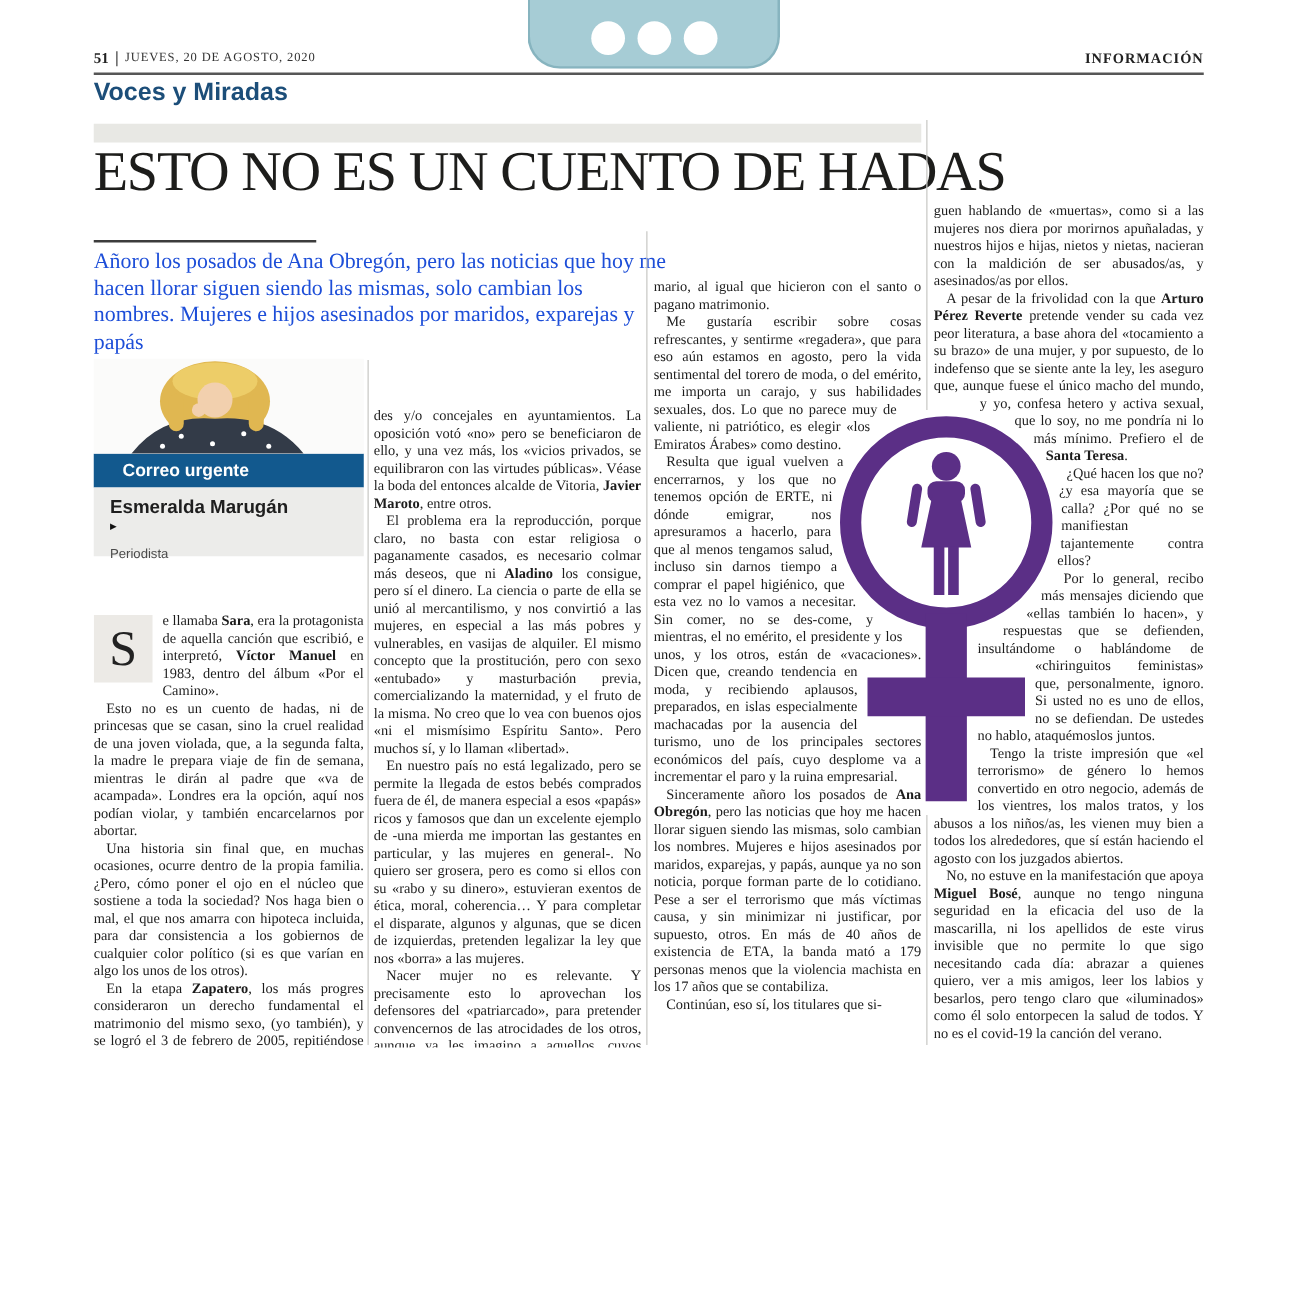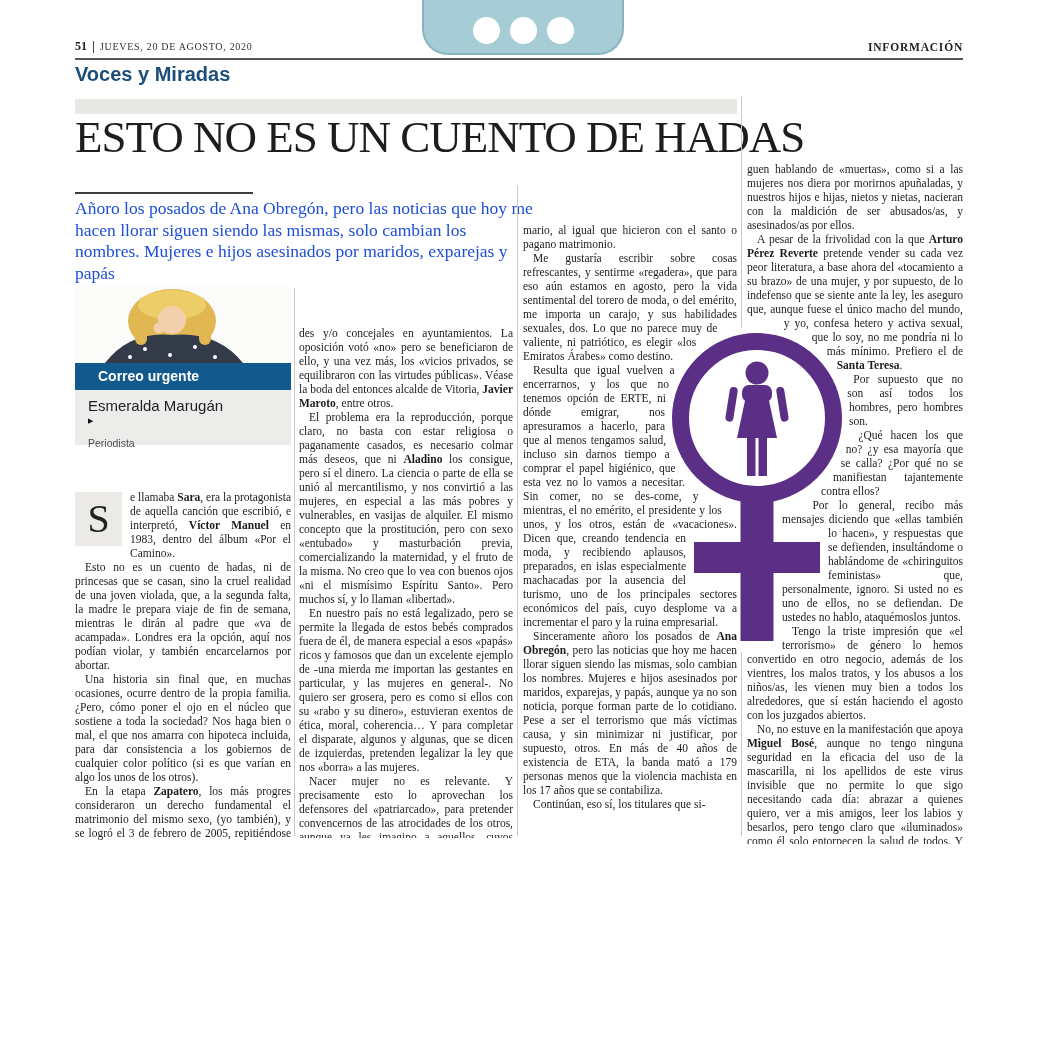--- a/index.html
+++ b/index.html
@@ -31,21 +31,21 @@
   .standfirst{position:absolute;left:75px;top:198px;width:458px;margin:0;font-size:17.5px;
               line-height:21.5px;color:#1d4ed8;}
 
   
   .author-card{position:absolute;left:75px;top:287px;width:216px;height:158px;}
   .photo{height:76px;background:#fbfbfa;overflow:hidden;}
   .band{height:27px;background:var(--band-blue,#12598e);color:#fff;font-family:"Liberation Sans",sans-serif;
         font-weight:bold;font-size:14px;line-height:27px;padding-left:23px;box-sizing:border-box;}
   .author-info{height:55px;background:#ececea;padding:7px 0 0 13px;box-sizing:border-box;
                font-family:"Liberation Sans",sans-serif;}
-  .a-name{font-weight:normal;font-size:15px;color:#1e1e1e;}
+  .a-name{font-weight:bold;font-size:15px;color:#1e1e1e;}
   .a-role{margin-top:3px;font-size:10.5px;color:#4b4b4b;display:flex;align-items:flex-start;gap:12px;flex-direction:column;}
   .tri{font-size:7px;color:#111;}
 
   
   .vrule{position:absolute;width:1px;background:#c9c9c6;}
   .r1{left:294px;top:288px;height:548px;}
   .r2{left:517px;top:185px;height:651px;}
   .r3a{left:741px;top:96px;height:232px;}
   .r3b{left:741px;top:652px;height:184px;}
 
@@ -153,21 +153,20 @@
       <p>Me gustaría escribir sobre cosas refrescantes, y sentirme «regadera», que para eso aún estamos en agosto, pero la vida sentimental del torero de moda, o del emérito, me importa un carajo, y sus habilidades sexuales, dos. Lo que no parece muy de valiente, ni patriótico, es elegir «los Emiratos Árabes» como destino.</p>
       <p>Resulta que igual vuelven a encerrarnos, y los que no tenemos opción de ERTE, ni dónde emigrar, nos apresuramos a hacerlo, para que al menos tengamos salud, incluso sin darnos tiempo a comprar el papel higiénico, que esta vez no lo vamos a necesitar. Sin comer, no se des-come, y mientras, el no emérito, el presidente y los unos, y los otros, están de «vacaciones». Dicen que, creando tendencia en moda, y recibiendo aplausos, preparados, en islas especialmente machacadas por la ausencia del turismo, uno de los principales sectores económicos del país, cuyo desplome va a incrementar el paro y la ruina empresarial.</p>
       <p>Sinceramente añoro los posados de <b>Ana Obregón</b>, pero las noticias que hoy me hacen llorar siguen siendo las mismas, solo cambian los nombres. Mujeres e hijos asesinados por maridos, exparejas, y papás, aunque ya no son noticia, porque forman parte de lo cotidiano. Pese a ser el terrorismo que más víctimas causa, y sin minimizar ni justificar, por supuesto, otros. En más de 40 años de existencia de ETA, la banda mató a 179 personas menos que la violencia machista en los 17 años que se contabiliza.</p>
       <p>Continúan, eso sí, los titulares que si-</p>
     </div>
   <div class="col col4">
     <div class="wrapf f4a"></div>
     <div class="wrapf f4b"></div>
   <p class="cont">guen hablando de «muertas», como si a las mujeres nos diera por morirnos apuñaladas, y nuestros hijos e hijas, nietos y nietas, nacieran con la maldición de ser abusados/as, y asesinados/as por ellos.</p>
       <p>A pesar de la frivolidad con la que <b>Arturo Pérez Reverte</b> pretende vender su cada vez peor literatura, a base ahora del «tocamiento a su brazo» de una mujer, y por supuesto, de lo indefenso que se siente ante la ley, les aseguro que, aunque fuese el único macho del mundo, y yo, confesa hetero y activa sexual, que lo soy, no me pondría ni lo más mínimo. Prefiero el de <b>Santa Teresa</b>.</p>
-      <p>Por supuesto que no son así todos los hombres, pero hombres son.</p>
       <p>¿Qué hacen los que no? ¿y esa mayoría que se calla? ¿Por qué no se manifiestan tajantemente contra ellos?</p>
       <p>Por lo general, recibo más mensajes diciendo que «ellas también lo hacen», y respuestas que se defienden, insultándome o hablándome de «chiringuitos feministas» que, personalmente, ignoro. Si usted no es uno de ellos, no se defiendan. De ustedes no hablo, ataquémoslos juntos.</p>
       <p>Tengo la triste impresión que «el terrorismo» de género lo hemos convertido en otro negocio, además de los vientres, los malos tratos, y los abusos a los niños/as, les vienen muy bien a todos los alrededores, que sí están haciendo el agosto con los juzgados abiertos.</p>
       <p>No, no estuve en la manifestación que apoya <b>Miguel Bosé</b>, aunque no tengo ninguna seguridad en la eficacia del uso de la mascarilla, ni los apellidos de este virus invisible que no permite lo que sigo necesitando cada día: abrazar a quienes quiero, ver a mis amigos, leer los labios y besarlos, pero tengo claro que «iluminados» como él solo entorpecen la salud de todos. Y no es el covid-19 la canción del verano.</p>
     </div>
 
   <svg class="venus" viewBox="0 0 210 320">
     <g fill="var(--accent-purple,#5b2f86)">
       <circle cx="105" cy="92" r="76.5" fill="none" stroke="var(--accent-purple,#5b2f86)" stroke-width="17"></circle>
       <circle cx="105" cy="47" r="11.5"></circle>

